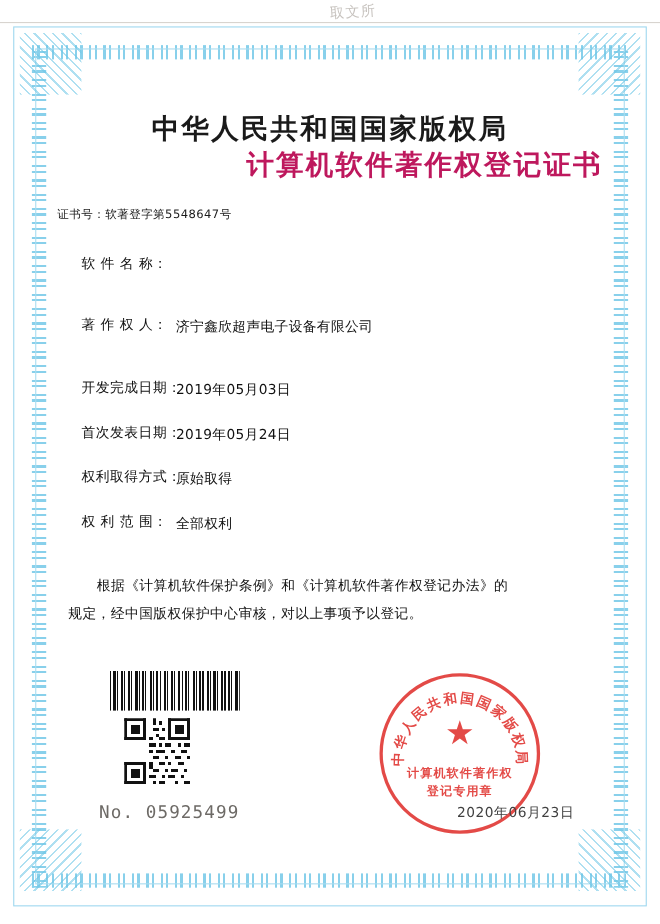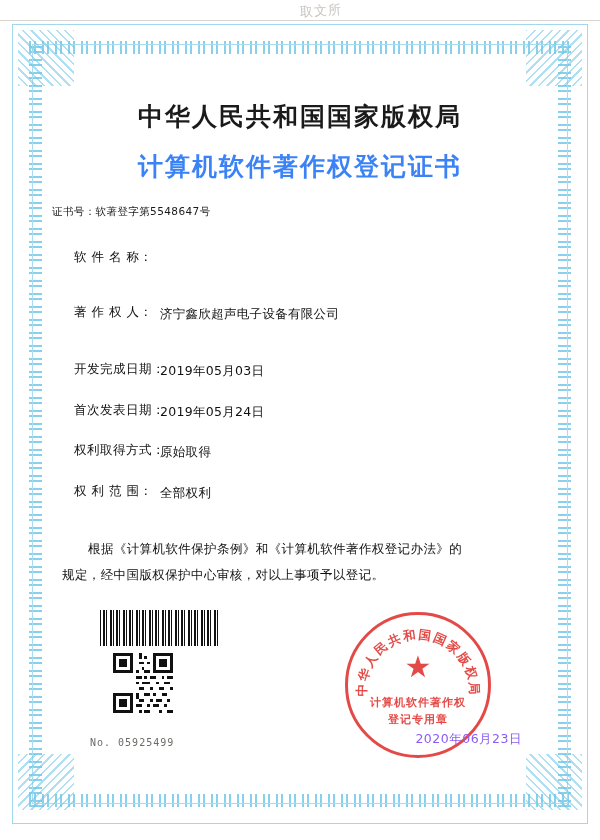--- a/index.html
+++ b/index.html
@@ -99,27 +99,26 @@
   .title1 {
     text-align: center;
     font-family: "DejaVu Serif", serif;
     font-size: 25px;
     font-weight: bold;
     color: #1a1a1a;
     letter-spacing: 2px;
     margin-top: 40px;
   }
   .title2 {
-    text-align: center;
+    text-align: right;
     font-family: "DejaVu Serif", serif;
     font-size: 25px;
     font-weight: bold;
-    color: #3b82f6;
+    color: #be185d;
     letter-spacing: 2px;
-    margin-top: 17px;
   }
   .certno {
     text-align: left;
     font-size: 10.5px;
     color: #1a1a1a;
     margin-top: 22px;
     padding-right: 6px;
     letter-spacing: .4px;
   }
 
@@ -221,31 +220,31 @@
     letter-spacing: 1px;
   }
   .seal-l1 { top: 80px; }
   .seal-l2 { top: 97px; }
 
   
   .footer-no {
     position: absolute;
     left: 90px;
     bottom: 92px;
-    font-size: 10px;
+    font-size: 16px;
     color: #6d6a66;
     font-family: "DejaVu Sans Mono", monospace;
     letter-spacing: 1px;
   }
   .footer-date {
     position: absolute;
     right: 78px;
     bottom: 92px;
     font-size: 12.5px;
-    color: #8b5cf6;
+    color: #404040;
     letter-spacing: .5px;
   }
 </style>
 </head>
 <body>
 
 <div id="cert">
 
   <div class="scribble">取文所</div>
   <div class="topline"></div>

